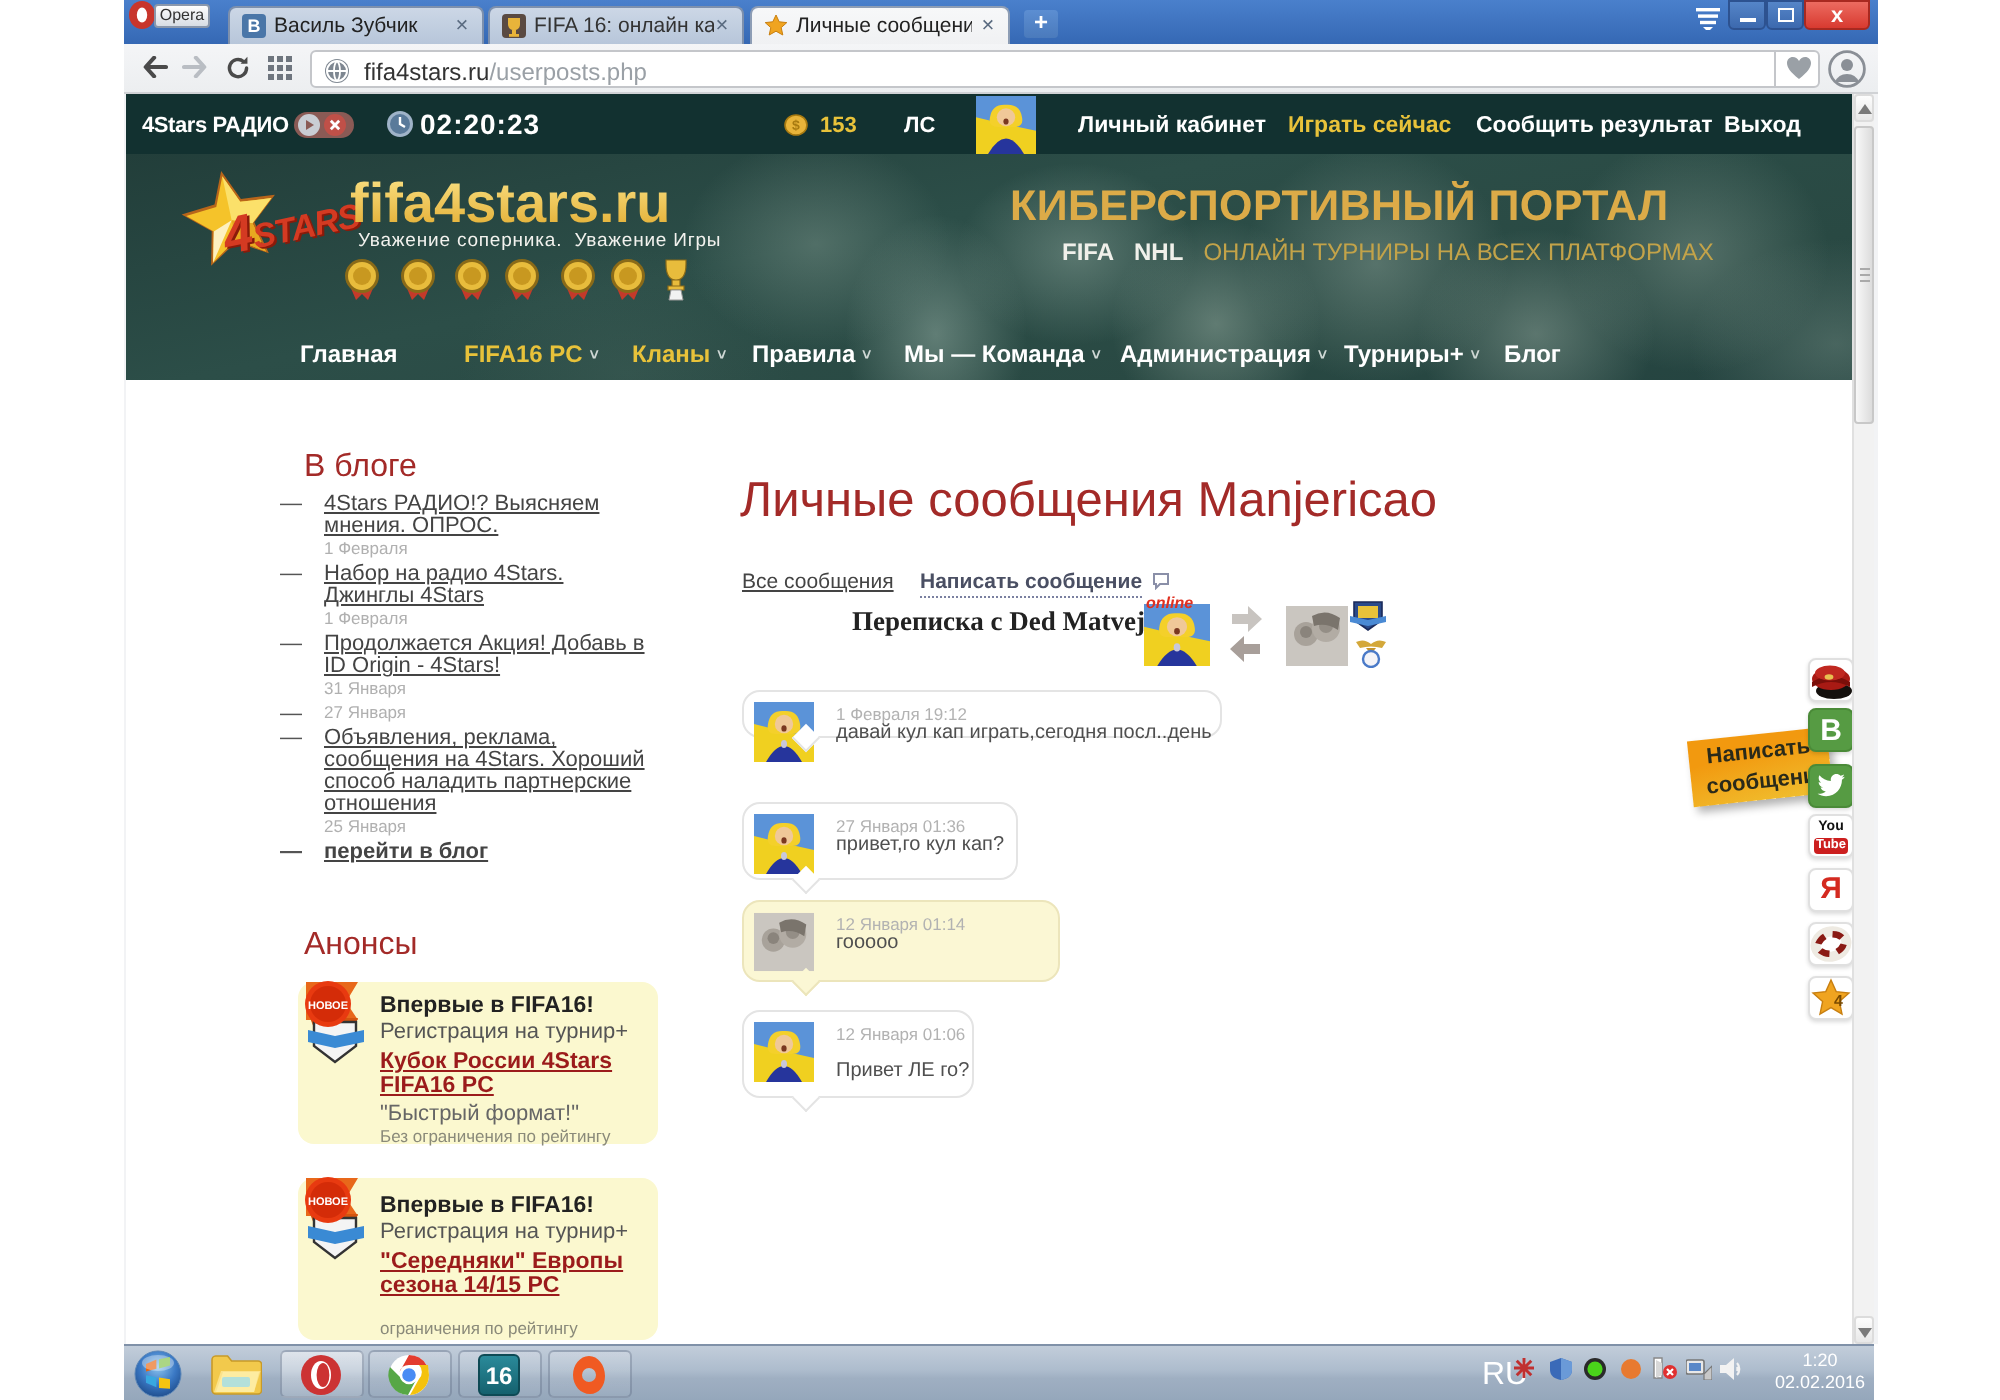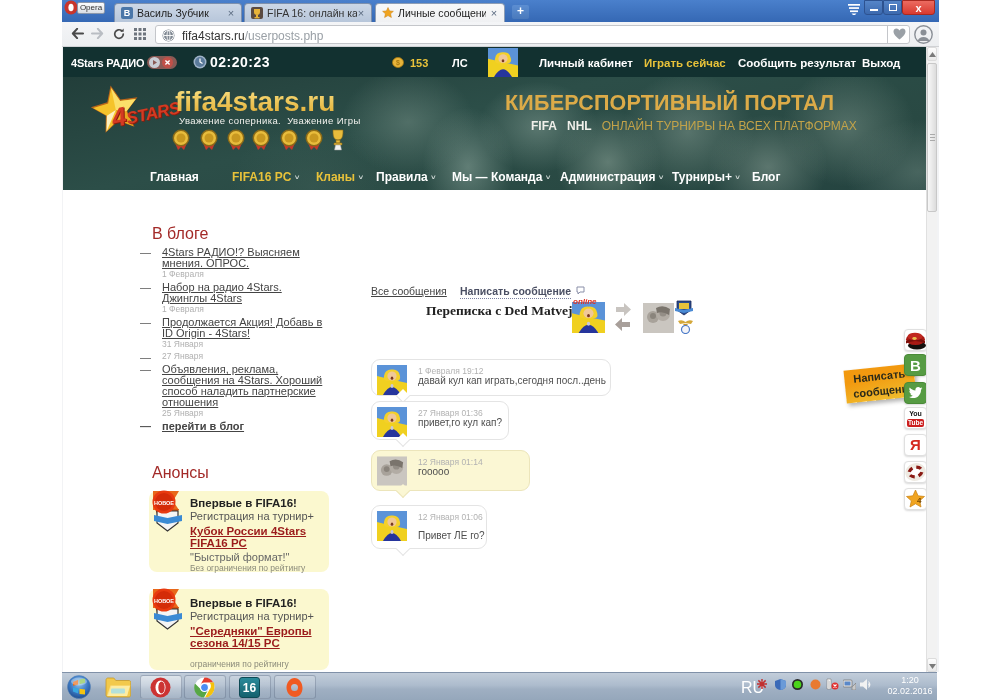--- a/index.html
+++ b/index.html
@@ -263,20 +263,21 @@
         <div class="nav" style="left:87px;">Главная</div>
         <div class="nav yel" style="left:169px;">FIFA16 PC <span class="car">˅</span></div>
         <div class="nav yel" style="left:253px;">Кланы <span class="car">˅</span></div>
         <div class="nav" style="left:313px;">Правила <span class="car">˅</span></div>
         <div class="nav" style="left:389px;">Мы — Команда <span class="car">˅</span></div>
         <div class="nav" style="left:497px;">Администрация <span class="car">˅</span></div>
         <div class="nav" style="left:609px;">Турниры+ <span class="car">˅</span></div>
         <div class="nav" style="left:689px;">Блог</div>
       </div>
 
+      <div class="abs redh" style="left:307px;top:190px;font-size:24.5px;">Личные сообщения Manjericao</div>
       <div class="abs" style="left:308px;top:238px;font-size:10.5px;"><a class="gray" href="#">Все сообщения</a></div>
       <div class="abs" style="left:397px;top:238px;font-size:10.5px;font-weight:bold;color:#4a4f63;border-bottom:1px dotted #7a80a0;padding-bottom:1px;">Написать сообщение</div>
       <svg class="abs" style="left:513px;top:239px;width:9px;height:9px" viewBox="0 0 9 9">
           <path d="M1 1h7v5H4L2 8V6H1z" fill="none" stroke="#8a8fa8" stroke-width="1"></path>
         </svg>
       <div class="abs" style="left:363px;top:256px;font-family:'Liberation Serif',serif;font-weight:bold;font-size:13.5px;color:#222;">Переписка с Ded Matvej</div>
 
       <div class="abs" style="left:510px;top:250px;font-size:8px;font-weight:bold;color:#e03020;font-style:italic;z-index:5;">online</div>
       <div class="abs" style="left:509px;top:255px;width:33px;height:31px;overflow:hidden;">
         <svg width="33" height="31" viewBox="0 0 30 30" preserveAspectRatio="none">
@@ -310,21 +311,21 @@
         <path d="M2 1h14v9l-7 5-7-5z" fill="#2a4a8a" stroke="#1a2a5a" stroke-width="0.8"></path>
         <rect x="4" y="3" width="10" height="6" fill="#e8c23a"></rect>
         <path d="M0 8l9 2 9-2v3l-9 2-9-2z" fill="#4a8ad4"></path>
       </svg>
       <svg class="abs" style="left:615px;top:272px;width:15px;height:15px" viewBox="0 0 15 15">
         <path d="M0 2 Q4 0 7.5 3 Q11 0 15 2 L13 5 Q7.5 3.5 2 5z" fill="#d4a83a"></path>
         <path d="M5 5h5l-2.5 3z" fill="#c89428"></path>
         <circle cx="7.5" cy="10.5" r="4" fill="#f4f4f8" stroke="#4a7ac8" stroke-width="1.2"></circle>
       </svg>
 
-      <div class="bubble" style="left:308px;top:312px;width:240px;height:37px;">
+      <div class="bubble" style="left:308px;top:298px;width:240px;height:24px;">
         <div class="bub-av"><svg width="30" height="30" viewBox="0 0 30 30">
               <rect width="30" height="30" fill="#5b93d8"></rect>
               <path d="M0 11 L12 14 L30 18 L30 30 L0 30z" fill="#f0d020"></path>
               <path d="M15 4.5 Q22 4 23 11 Q24 16 19 16 L11 16 Q6 16 7 11 Q8 4 15 4.5z" fill="#f4d02a"></path>
               <circle cx="15" cy="11" r="4.6" fill="#f0c898"></circle>
               <ellipse cx="15" cy="13.2" rx="1.3" ry="1.6" fill="#7a3820"></ellipse>
               <path d="M6 30 Q15 14 24 30z" fill="#26359c"></path>
               <ellipse cx="15" cy="21" rx="1.5" ry="2" fill="#c8c8dc"></ellipse>
             </svg></div>
         <div class="bub-date">1 Февраля 19:12</div>

